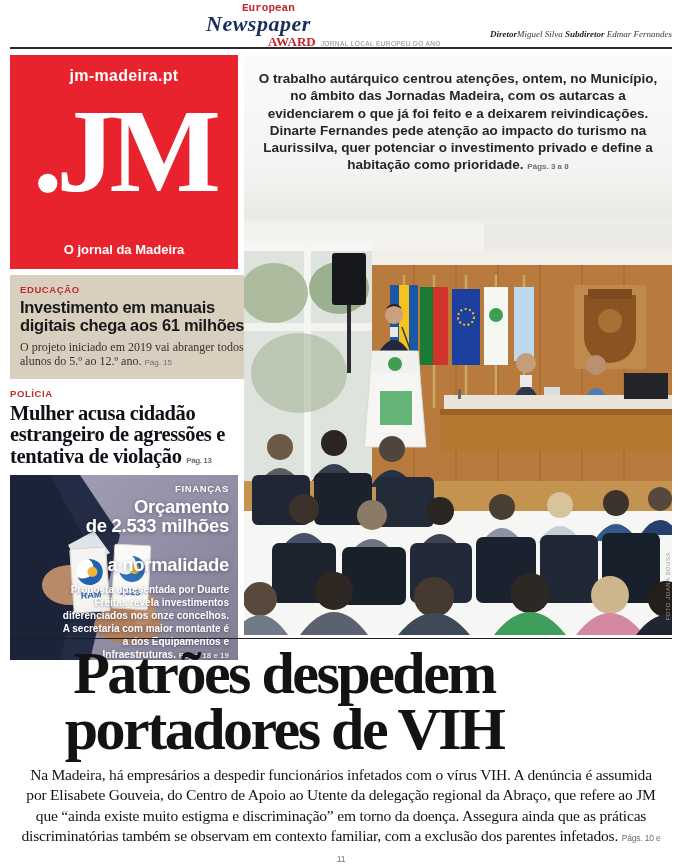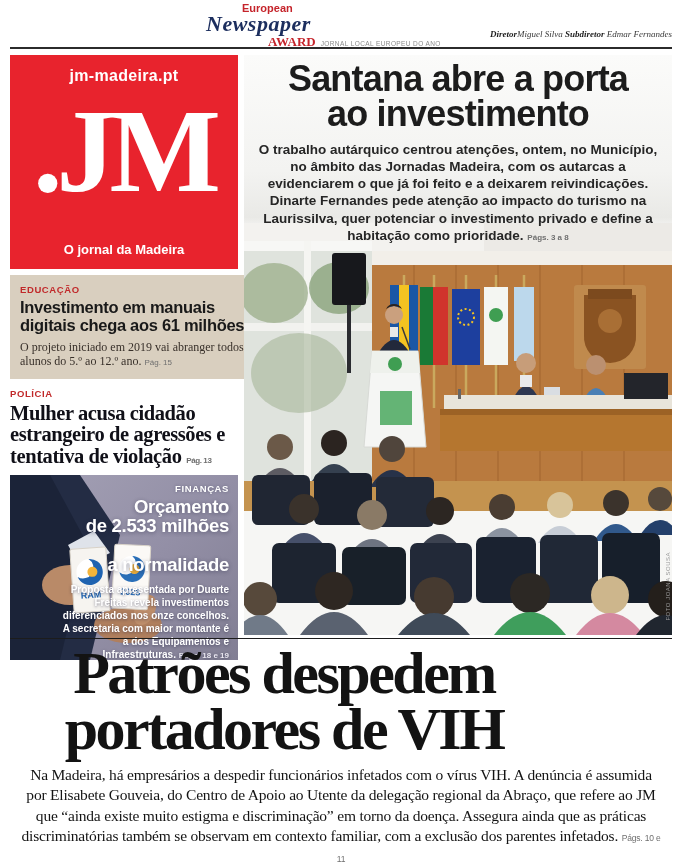--- a/index.html
+++ b/index.html
@@ -7,21 +7,21 @@
               font-family:"Liberation Sans", sans-serif; }
   .page { width:682px; height:864px; position:relative; background:#fff; }
 
   
   .topbar { position:absolute; left:10px; right:10px; top:0; height:49px;
             border-bottom:2px solid #2b2b2b; }
   .dateline { position:absolute; left:2px; bottom:6px; font-family:"Liberation Serif",serif;
               font-style:italic; font-size:9px; color:#3a3a3a; letter-spacing:.2px; }
   .dateline b { color:#1e1e1e; }
   .award { position:absolute; left:50%; transform:translateX(-54%); top:3px; width:250px; }
-  .award .l1 { color:#c5242b; font-family:Liberation Sans, sans-serif; font-weight:bold;
+  .award .l1 { color:#c5242b; font-family:Liberation Mono, monospace; font-weight:bold;
                font-size:11px; margin-left:36px; line-height:1; }
   .award .l2 { color:#1c2e5e; font-family:"Liberation Serif",serif; font-weight:bold;
                font-style:italic; font-size:22px; line-height:.95; letter-spacing:.5px; }
   .award .l3row { display:flex; align-items:baseline; gap:5px; margin-left:62px; }
   .award .l3 { color:#c5242b; font-family:"Liberation Serif",serif; font-weight:bold;
                font-size:13px; line-height:1.1; }
   .award .tag { color:#8a8a8a; font-size:6.5px; letter-spacing:.4px; }
   .directors { position:absolute; right:0; bottom:8px; font-family:"Liberation Serif",serif;
                font-style:italic; font-size:9px; color:#3a3a3a; }
   .directors b { color:#1e1e1e; }
@@ -162,24 +162,20 @@
         </h2>
         <p><span>Proposta apresentada por Duarte Freitas revela investimentos diferenciados nos onze concelhos. A secretaria com maior montante é a dos Equipamentos e Infraestruturas. </span><span class="pageref">Págs. 18 e 19</span></p>
       </div>
     </div>
   </div>
 
   <div class="rightcol">
     <div class="leadbg"></div>
 
     <div class="leadhead">
-      <h1>
-        <span>Santana abre a porta</span><br>
-        <span>ao investimento</span>
-      </h1>
       <div class="stand"><span>O trabalho autárquico centrou atenções, ontem, no Município, no âmbito das Jornadas Madeira, com os autarcas a evidenciarem o que já foi feito e a deixarem reivindicações. Dinarte Fernandes pede atenção ao impacto do turismo na Laurissilva, quer potenciar o investimento privado e define a habitação como prioridade. </span><span class="pageref">Págs. 3 a 8</span></div>
     </div>
 
     <svg class="leadphoto" viewBox="0 0 428 412">
 
       <rect x="0" y="0" width="428" height="60" fill="#f3f2ef"></rect>
       <rect x="240" y="0" width="188" height="46" fill="#eceae6"></rect>
 
       <rect x="0" y="-52" width="428" height="52" fill="none"></rect>
 

